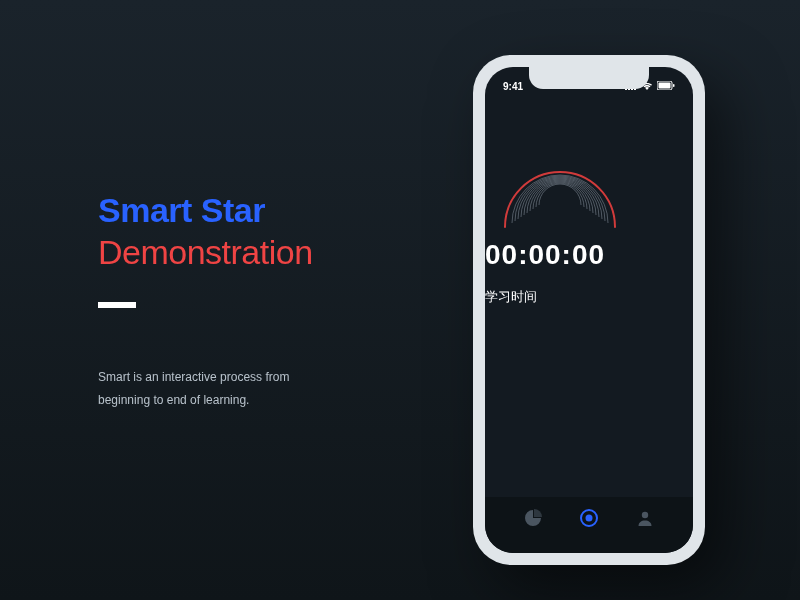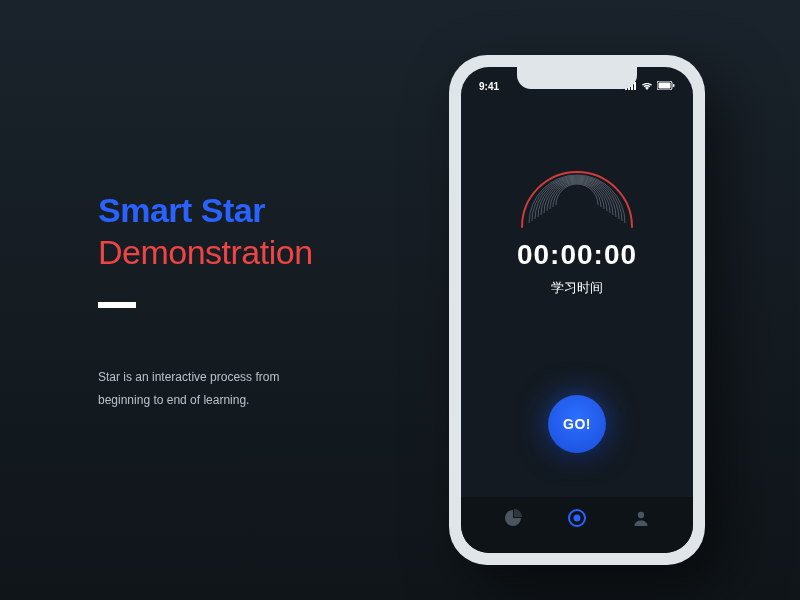--- a/index.html
+++ b/index.html
@@ -42,21 +42,21 @@
   font-size: 12px;
   line-height: 1.9;
   max-width: 200px;
 }
 .phone-wrap {
   position: absolute;
   right: 95px;
   top: 55px;
 }
 .phone {
-  width: 256px;
+  width: 232px;
   height: 510px;
   background: #e0e5e9;
   border-radius: 38px;
   padding: 12px;
   box-shadow: 20px 25px 60px rgba(0,0,0,0.5);
   position: relative;
 }
 .screen {
   width: 100%;
   height: 100%;
@@ -87,40 +87,40 @@
   font-weight: 600;
 }
 .status-right { display: flex; gap: 4px; align-items: center; }
 .signal-icon, .wifi-icon, .battery-icon {
   display: inline-block;
   color: #fff;
 }
 .gauge-wrap {
   display: flex;
   flex-direction: column;
-  align-items: center;
+  align-items: flex-start;
   margin-top: 50px;
 }
 .gauge {
   width: 150px;
   height: 90px;
   position: relative;
 }
 .timer-display {
   color: #fff;
   font-size: 28px;
   font-weight: 600;
   letter-spacing: 1px;
   margin-top: 4px;
   font-family: "Helvetica Neue", Arial, sans-serif;
 }
 .timer-label {
   color: #fff;
   font-size: 13px;
-  margin-top: 8px;
+  margin-top: 17px;
 }
 .go-button {
   position: absolute;
   left: 50%;
   transform: translateX(-50%);
   bottom: 100px;
   width: 58px;
   height: 58px;
   border-radius: 50%;
   background: radial-gradient(circle at 50% 40%, #2d6fff 0%, #1a4ddb 100%);
@@ -155,21 +155,21 @@
 }
 .tab-item.active { color: #2962ff; }
 </style>
 </head>
 <body>
 
 <div class="left">
   <div class="title-line-1">Smart Star</div>
   <div class="title-line-2">Demonstration</div>
   <div class="underline"></div>
-  <div class="subtitle">Star is an interactive process from beginning to end of learning.</div>
+  <div class="subtitle">Smart is an interactive process from beginning to end of learning.</div>
 </div>
 
 <div class="phone-wrap">
   <div class="phone">
     <div class="screen">
       <div class="notch"></div>
 
       <div class="status-bar">
         <span>9:41</span>
         <div class="status-right">
@@ -211,21 +211,20 @@
               <path d="M 48 64 A 27 27 0 1 1 102 64" fill="none"></path>
               <path d="M 51 62 A 24 24 0 1 1 99 62" fill="none"></path>
               <path d="M 54 60 A 21 21 0 1 1 96 60" fill="none"></path>
             </g>
           </svg>
         </div>
         <div class="timer-display">00:00:00</div>
         <div class="timer-label">学习时间</div>
       </div>
 
-      <button class="go-button">GO!</button>
 
       <div class="tabbar">
         <div class="tab-item">
           <span>
             <svg width="20" height="20" viewBox="0 0 20 20">
                 <path d="M10 2a8 8 0 1 0 8 8h-8V2z" fill="currentColor"></path>
                 <path d="M11 1v8h8a8 8 0 0 0-8-8z" fill="currentColor" opacity="0.55"></path>
               </svg>
           </span>
         </div>

